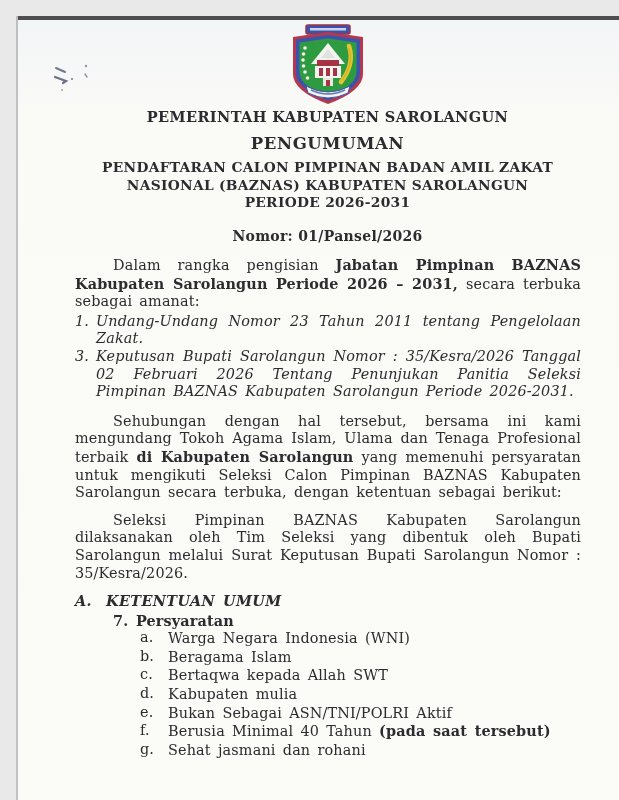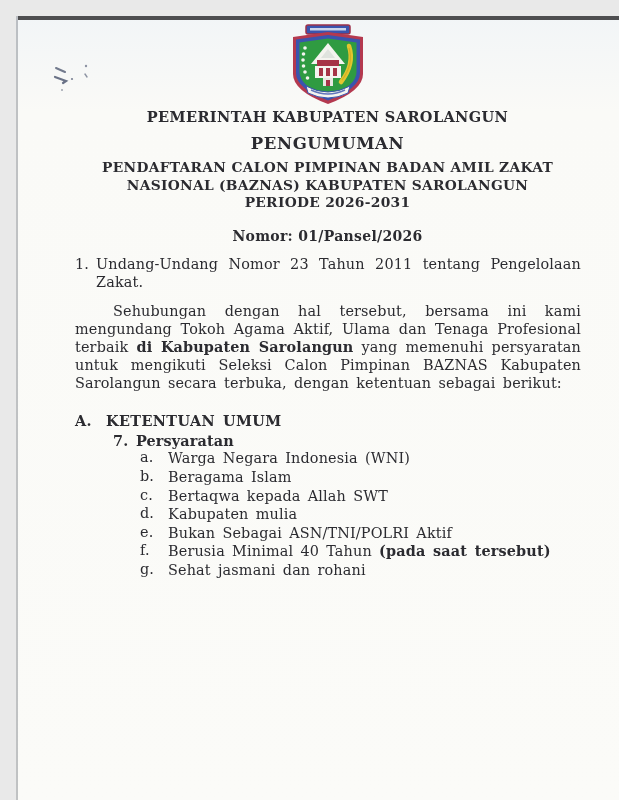--- a/index.html
+++ b/index.html
@@ -22,26 +22,26 @@
   .doctype{font-size:16.5px;font-weight:700;letter-spacing:.6px;margin-top:9px;}
   .title{font-size:13.8px;font-weight:700;line-height:17.6px;margin-top:6px;letter-spacing:.3px;}
   .nomor{font-size:14px;font-weight:700;margin-top:16px;letter-spacing:.3px;}
   .body{
     position:absolute;top:240px;left:57px;width:506px;
     font-size:14.4px;line-height:17.6px;
     text-align:justify;word-spacing:2.5px;letter-spacing:.15px;
   }
   .para{text-indent:38px;margin:0 0 2px 0;}
   .legal{margin:0;}
-  .legal-item{padding-left:21px;text-indent:-21px;margin:0;}
+  .legal-item{padding-left:21px;text-indent:-21px;margin:0;font-style:italic;}
   .num{display:inline-block;width:21px;text-indent:0;}
   .gap-s{height:8px;}
   .gap-m{height:12px;}
   b{font-weight:700;}
-  .sec-head{font-weight:700;letter-spacing:.4px;margin-top:10px;}
+  .sec-head{font-weight:700;letter-spacing:.4px;margin-top:10px;font-style:italic;}
   .sec-label{display:inline-block;width:31px;}
   .sub-head{font-weight:700;margin:2px 0 0 38px;}
   .req-list{margin:0 0 0 65px;}
   .req-row{display:flex;margin:0;}
   .req-letter{width:28px;flex:0 0 28px;}
   .req-text{flex:1;}
 </style>
 </head>
 <body>
 
@@ -102,31 +102,34 @@
     <div class="title">
       <div>PENDAFTARAN CALON PIMPINAN BADAN AMIL ZAKAT</div>
       <div>NASIONAL (BAZNAS)  KABUPATEN SAROLANGUN</div>
       <div>PERIODE 2026-2031</div>
     </div>
     <div class="nomor">Nomor: 01/Pansel/2026</div>
   </div>
 
   <div class="body">
 
+    <p class="para"><span>Dalam rangka pengisian </span><b>Jabatan Pimpinan BAZNAS Kabupaten Sarolangun Periode 2026 – 2031,</b><span> secara terbuka sebagai amanat:</span></p>
 
     <div class="legal">
       <p class="legal-item"><span class="num">1.</span><span>Undang-Undang Nomor 23 Tahun 2011 tentang Pengelolaan Zakat.</span></p>
+      <p class="legal-item"><span class="num">3.</span><span>Keputusan Bupati Sarolangun Nomor : 35/Kesra/2026 Tanggal 02 Februari 2026 Tentang Penunjukan Panitia Seleksi Pimpinan BAZNAS Kabupaten Sarolangun Periode 2026-2031.</span></p>
     </div>
 
     <div class="gap-m"></div>
 
-    <p class="para"><span>Sehubungan dengan hal tersebut, bersama ini kami mengundang Tokoh Agama Aktif, Ulama dan Tenaga Profesional terbaik </span><b>di Kabupaten Sarolangun</b><span> yang memenuhi persyaratan untuk mengikuti Seleksi Calon Pimpinan BAZNAS Kabupaten Sarolangun secara terbuka, dengan ketentuan sebagai berikut:</span></p>
+    <p class="para"><span>Sehubungan dengan hal tersebut, bersama ini kami mengundang Tokoh Agama Islam, Ulama dan Tenaga Profesional terbaik </span><b>di Kabupaten Sarolangun</b><span> yang memenuhi persyaratan untuk mengikuti Seleksi Calon Pimpinan BAZNAS Kabupaten Sarolangun secara terbuka, dengan ketentuan sebagai berikut:</span></p>
 
     <div class="gap-s"></div>
 
+    <p class="para">Seleksi Pimpinan BAZNAS Kabupaten Sarolangun dilaksanakan oleh Tim Seleksi yang dibentuk oleh Bupati Sarolangun melalui Surat Keputusan Bupati Sarolangun Nomor : 35/Kesra/2026.</p>
 
     <div class="sec-head"><span class="sec-label">A.</span><span>KETENTUAN UMUM</span></div>
 
     <div class="sub-head">7. Persyaratan</div>
 
     <div class="req-list">
       <div class="req-row">
           <span class="req-letter">a.</span>
           <span class="req-text"><span>Warga Negara Indonesia (WNI)</span><b></b></span>
         </div>

